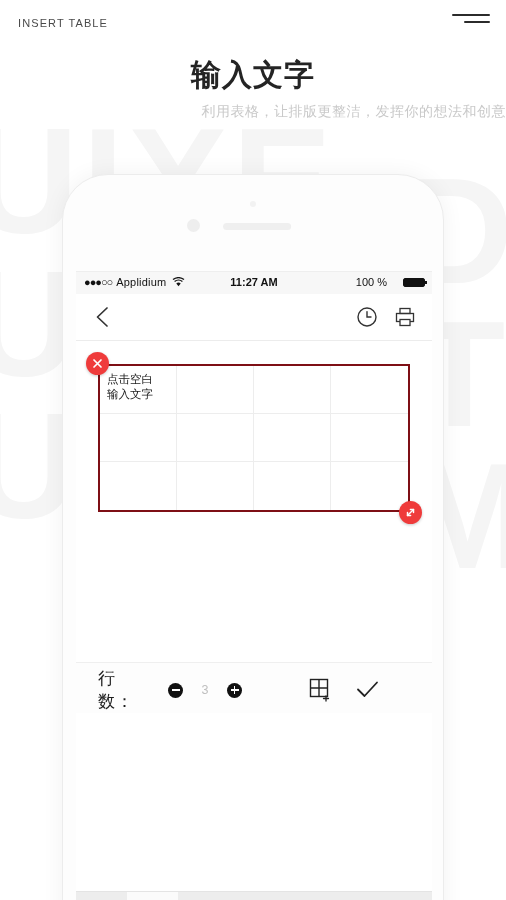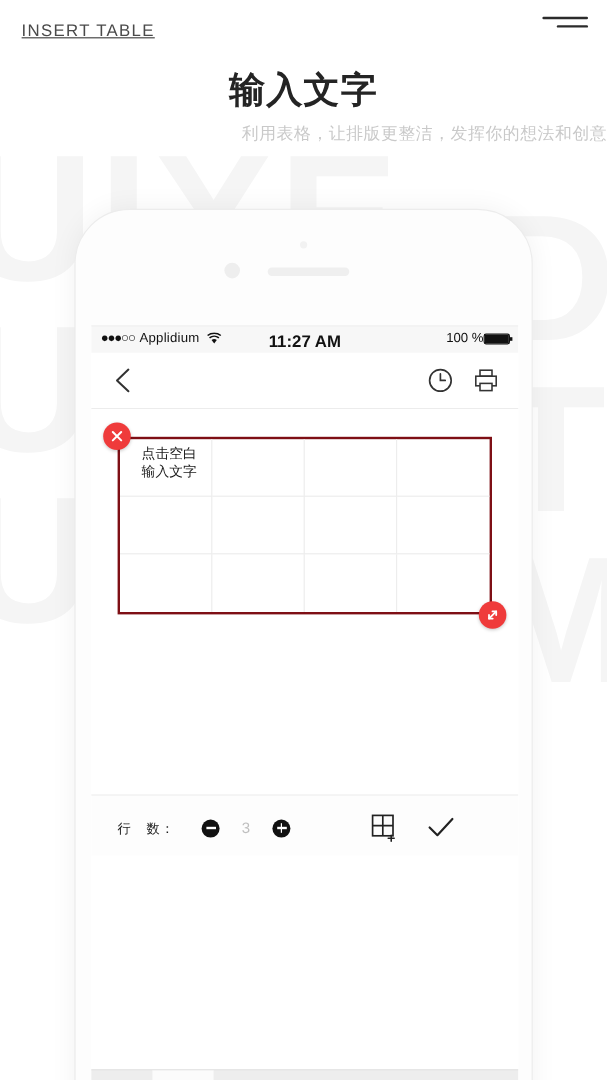--- a/index.html
+++ b/index.html
@@ -39,23 +39,22 @@
   .wm-right { right: -28px; top: 40px; }
 
   
   .topbar {
     position: absolute; top: 0; left: 0;
     width: 506px; height: 46px;
     z-index: 6;
   }
   .kicker {
     position: absolute; left: 18px; top: 17px;
-    font-size: 14px; letter-spacing: 1.1px;
+    font-size: 11px; letter-spacing: 1.1px;
     color: #4a4a4a;
-    text-decoration: underline;
   }
   .hamburger {
     position: absolute; right: 16px; top: 14px;
     width: 38px; height: 14px;
     cursor: pointer;
   }
   .hamburger i {
     display: block; height: 2px; background: #2b2b2b; border-radius: 1px;
   }
   .hamburger i.l1 { width: 38px; margin-bottom: 5px; }
@@ -117,26 +116,26 @@
   }
   .sb-left {
     position: absolute; left: 8px; top: 4px;
     font-size: 11px; color: #111; letter-spacing: .2px;
     display: flex; align-items: center; gap: 4px;
   }
   .dots { letter-spacing: -1px; font-size: 11px; }
   .wifi { display:inline-block; margin-left:2px; }
   .sb-time {
     position: absolute; left: 0; top: 4px; width: 356px;
-    text-align: center; font-size: 14px; font-weight: 700; color: #111;
+    text-align: center; font-size: 11px; font-weight: 700; color: #111;
   }
   .sb-right {
     position: absolute; right: 7px; top: 4px;
     font-size: 11px; color: #111;
-    display: flex; align-items: center; gap: 0;
+    display: flex; align-items: center; gap: 16px;
   }
   .battery {
     width: 22px; height: 9px; border: 1px solid #111; border-radius: 2px;
     position: relative; background: #fff;
   }
   .battery::after {
     content:''; position: absolute; right:-3px; top: 2px;
     width: 2px; height: 3px; background: #111;
   }
   .battery i { display:block; height:100%; background:#111; }
@@ -172,21 +171,21 @@
     position: absolute; inset: 0;
     border: 2px solid #7e0f15;
     background: #fff;
     display: grid;
     grid-template-columns: repeat(4, 1fr);
     grid-template-rows: repeat(3, 1fr);
   }
   .cell {
     border-right: 1px solid #ededed;
     border-bottom: 1px solid #ededed;
-    padding: 6px 5px 0 18px;
+    padding: 6px 5px 0 7px;
     font-size: 11.5px; line-height: 1.3; color: #1a1a1a;
     overflow: hidden;
   }
   .cell:nth-child(4n) { border-right: none; }
   .cell:nth-child(n+9) { border-bottom: none; }
 
   .handle-close {
     position: absolute; left: -12px; top: -12px;
     width: 23px; height: 23px; border-radius: 50%;
     background: #ef3b3b;
@@ -211,21 +210,21 @@
     border-top: 1px solid #efefef;
     padding: 10px 0 6px 0;
   }
   .opt-row {
     position: relative;
     height: 34px;
     display: flex; align-items: center;
     padding-left: 22px;
   }
   .opt-label {
-    font-size: 11px; color: #1e1e1e;
+    font-size: 17px; color: #1e1e1e;
     width: 70px; letter-spacing: 1px;
   }
   .stepper { display: flex; align-items: center; gap: 0; }
   .step-btn {
     width: 15px; height: 15px; border-radius: 50%;
     background: #111; position: relative; cursor: pointer;
   }
   .step-btn::before {
     content:''; position:absolute; left:3.5px; top:6.8px;
     width:8px; height:1.6px; background:#fff;

